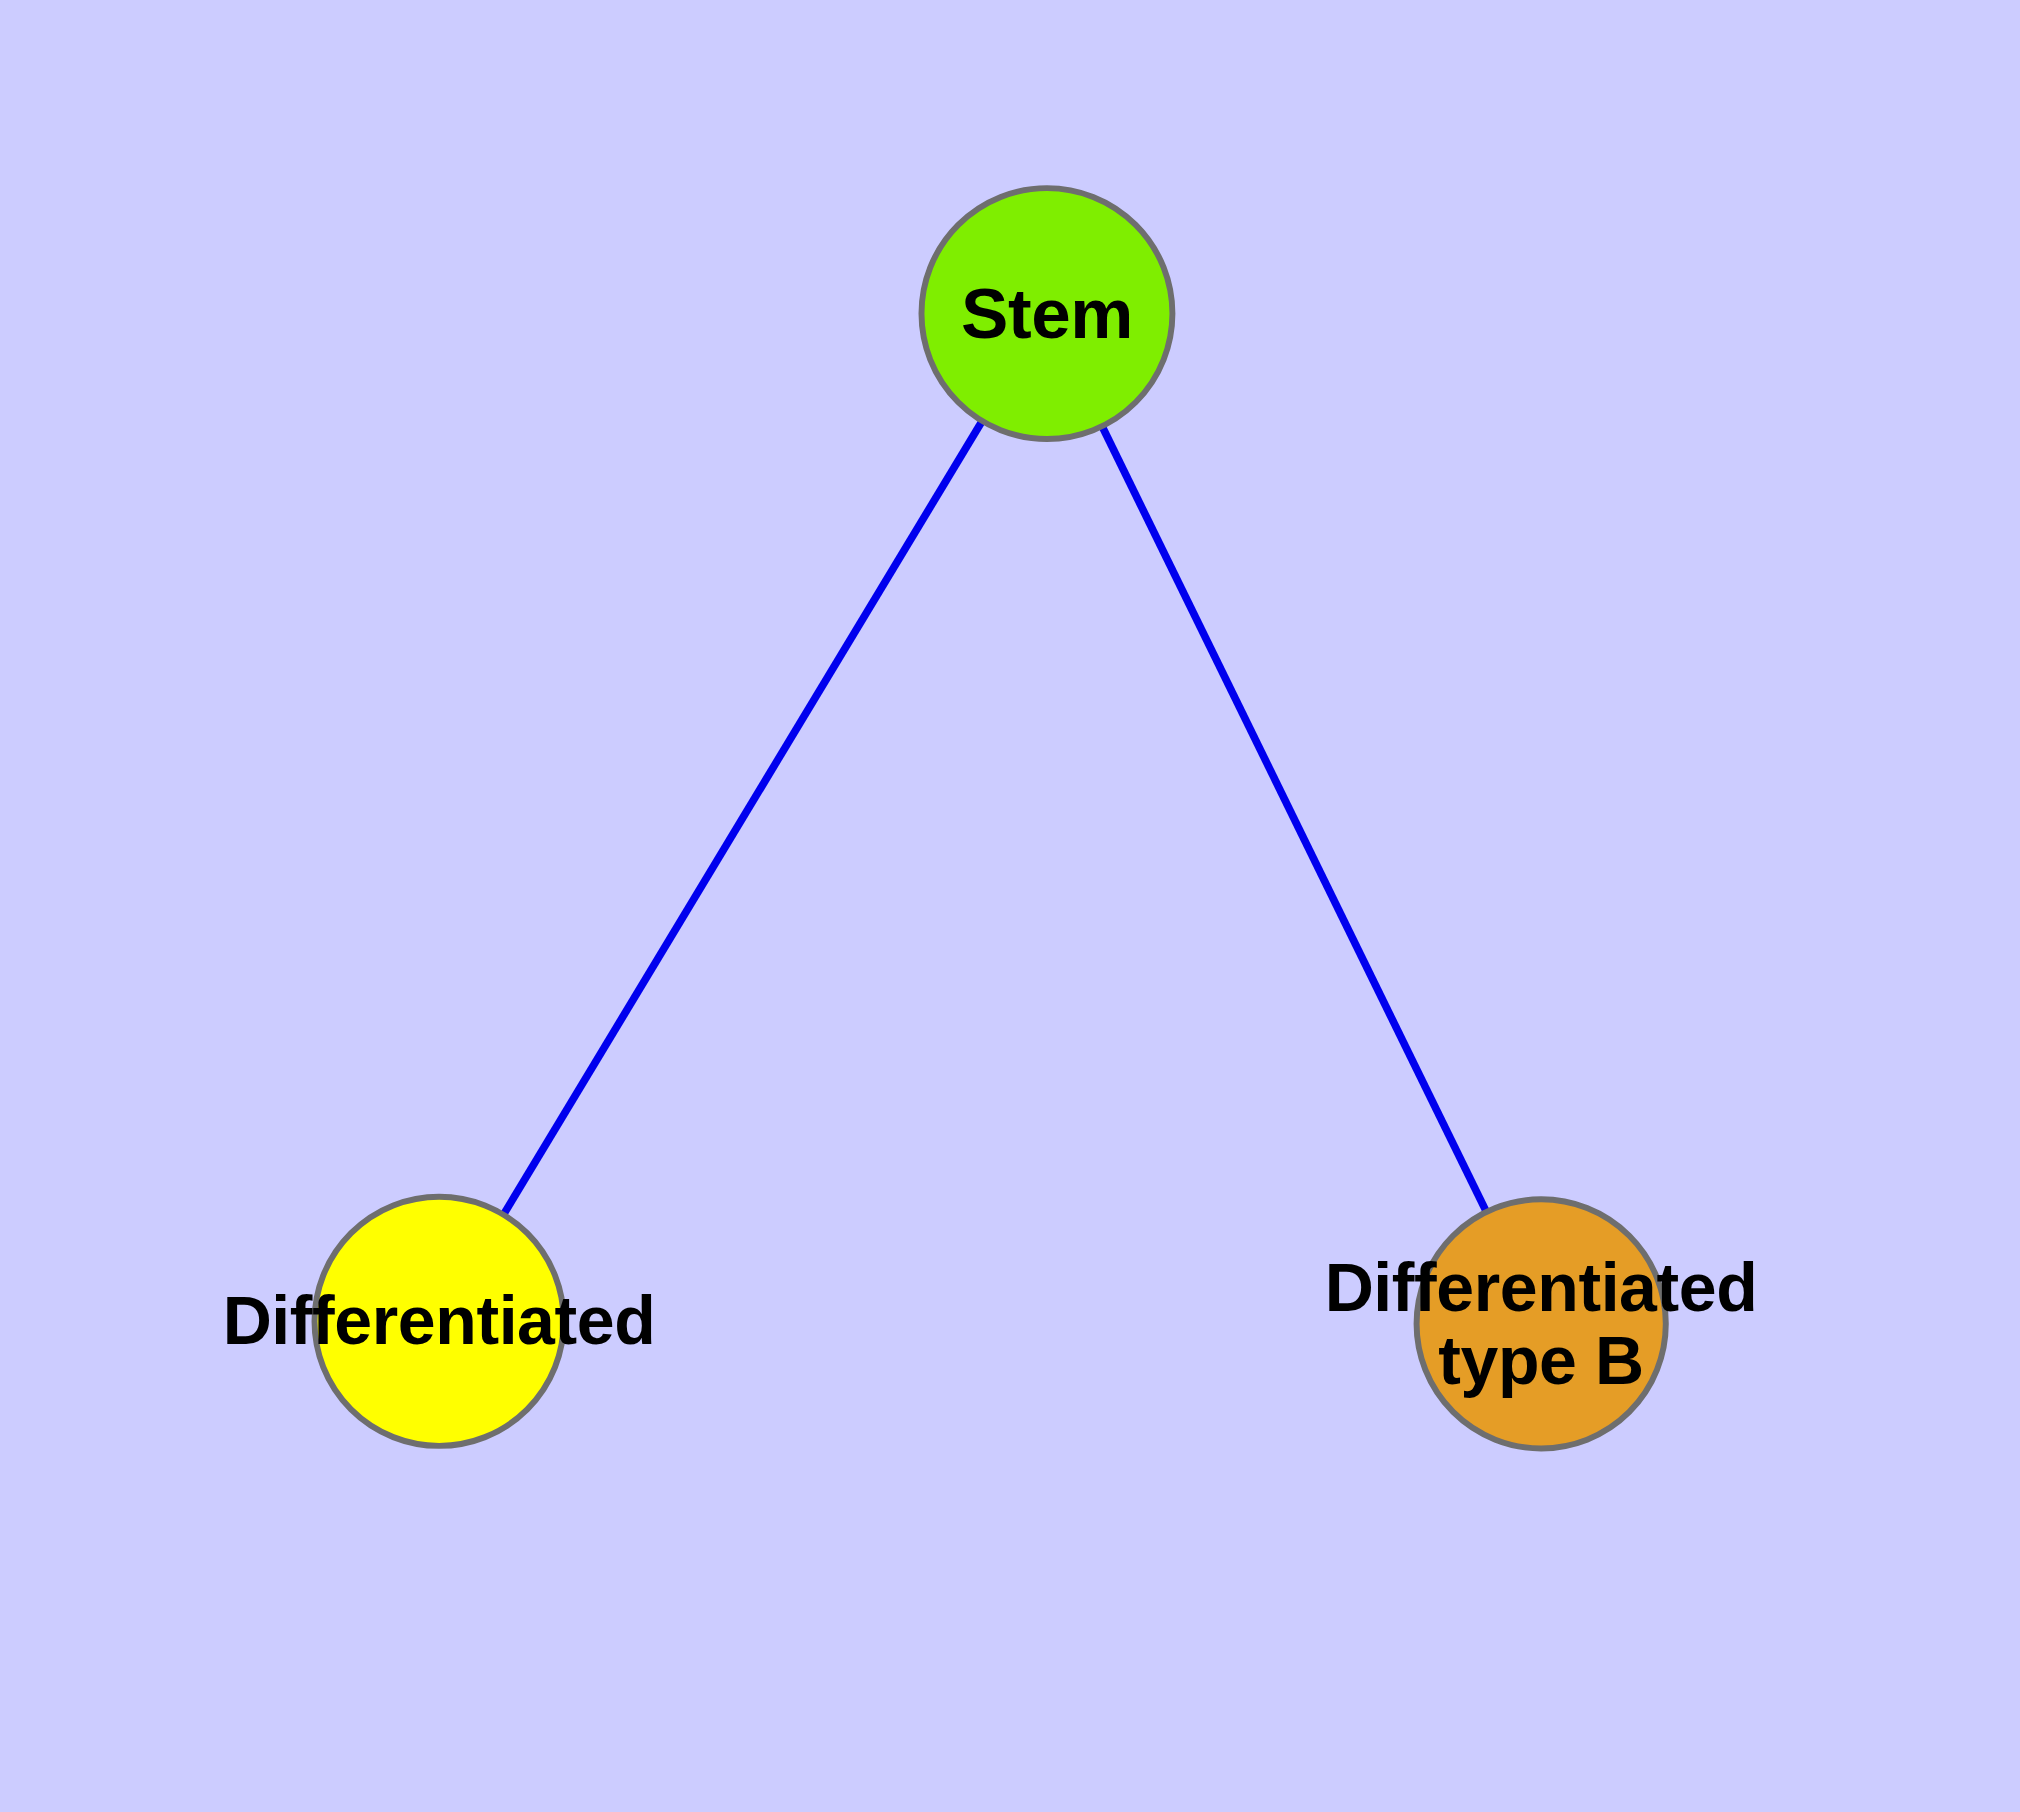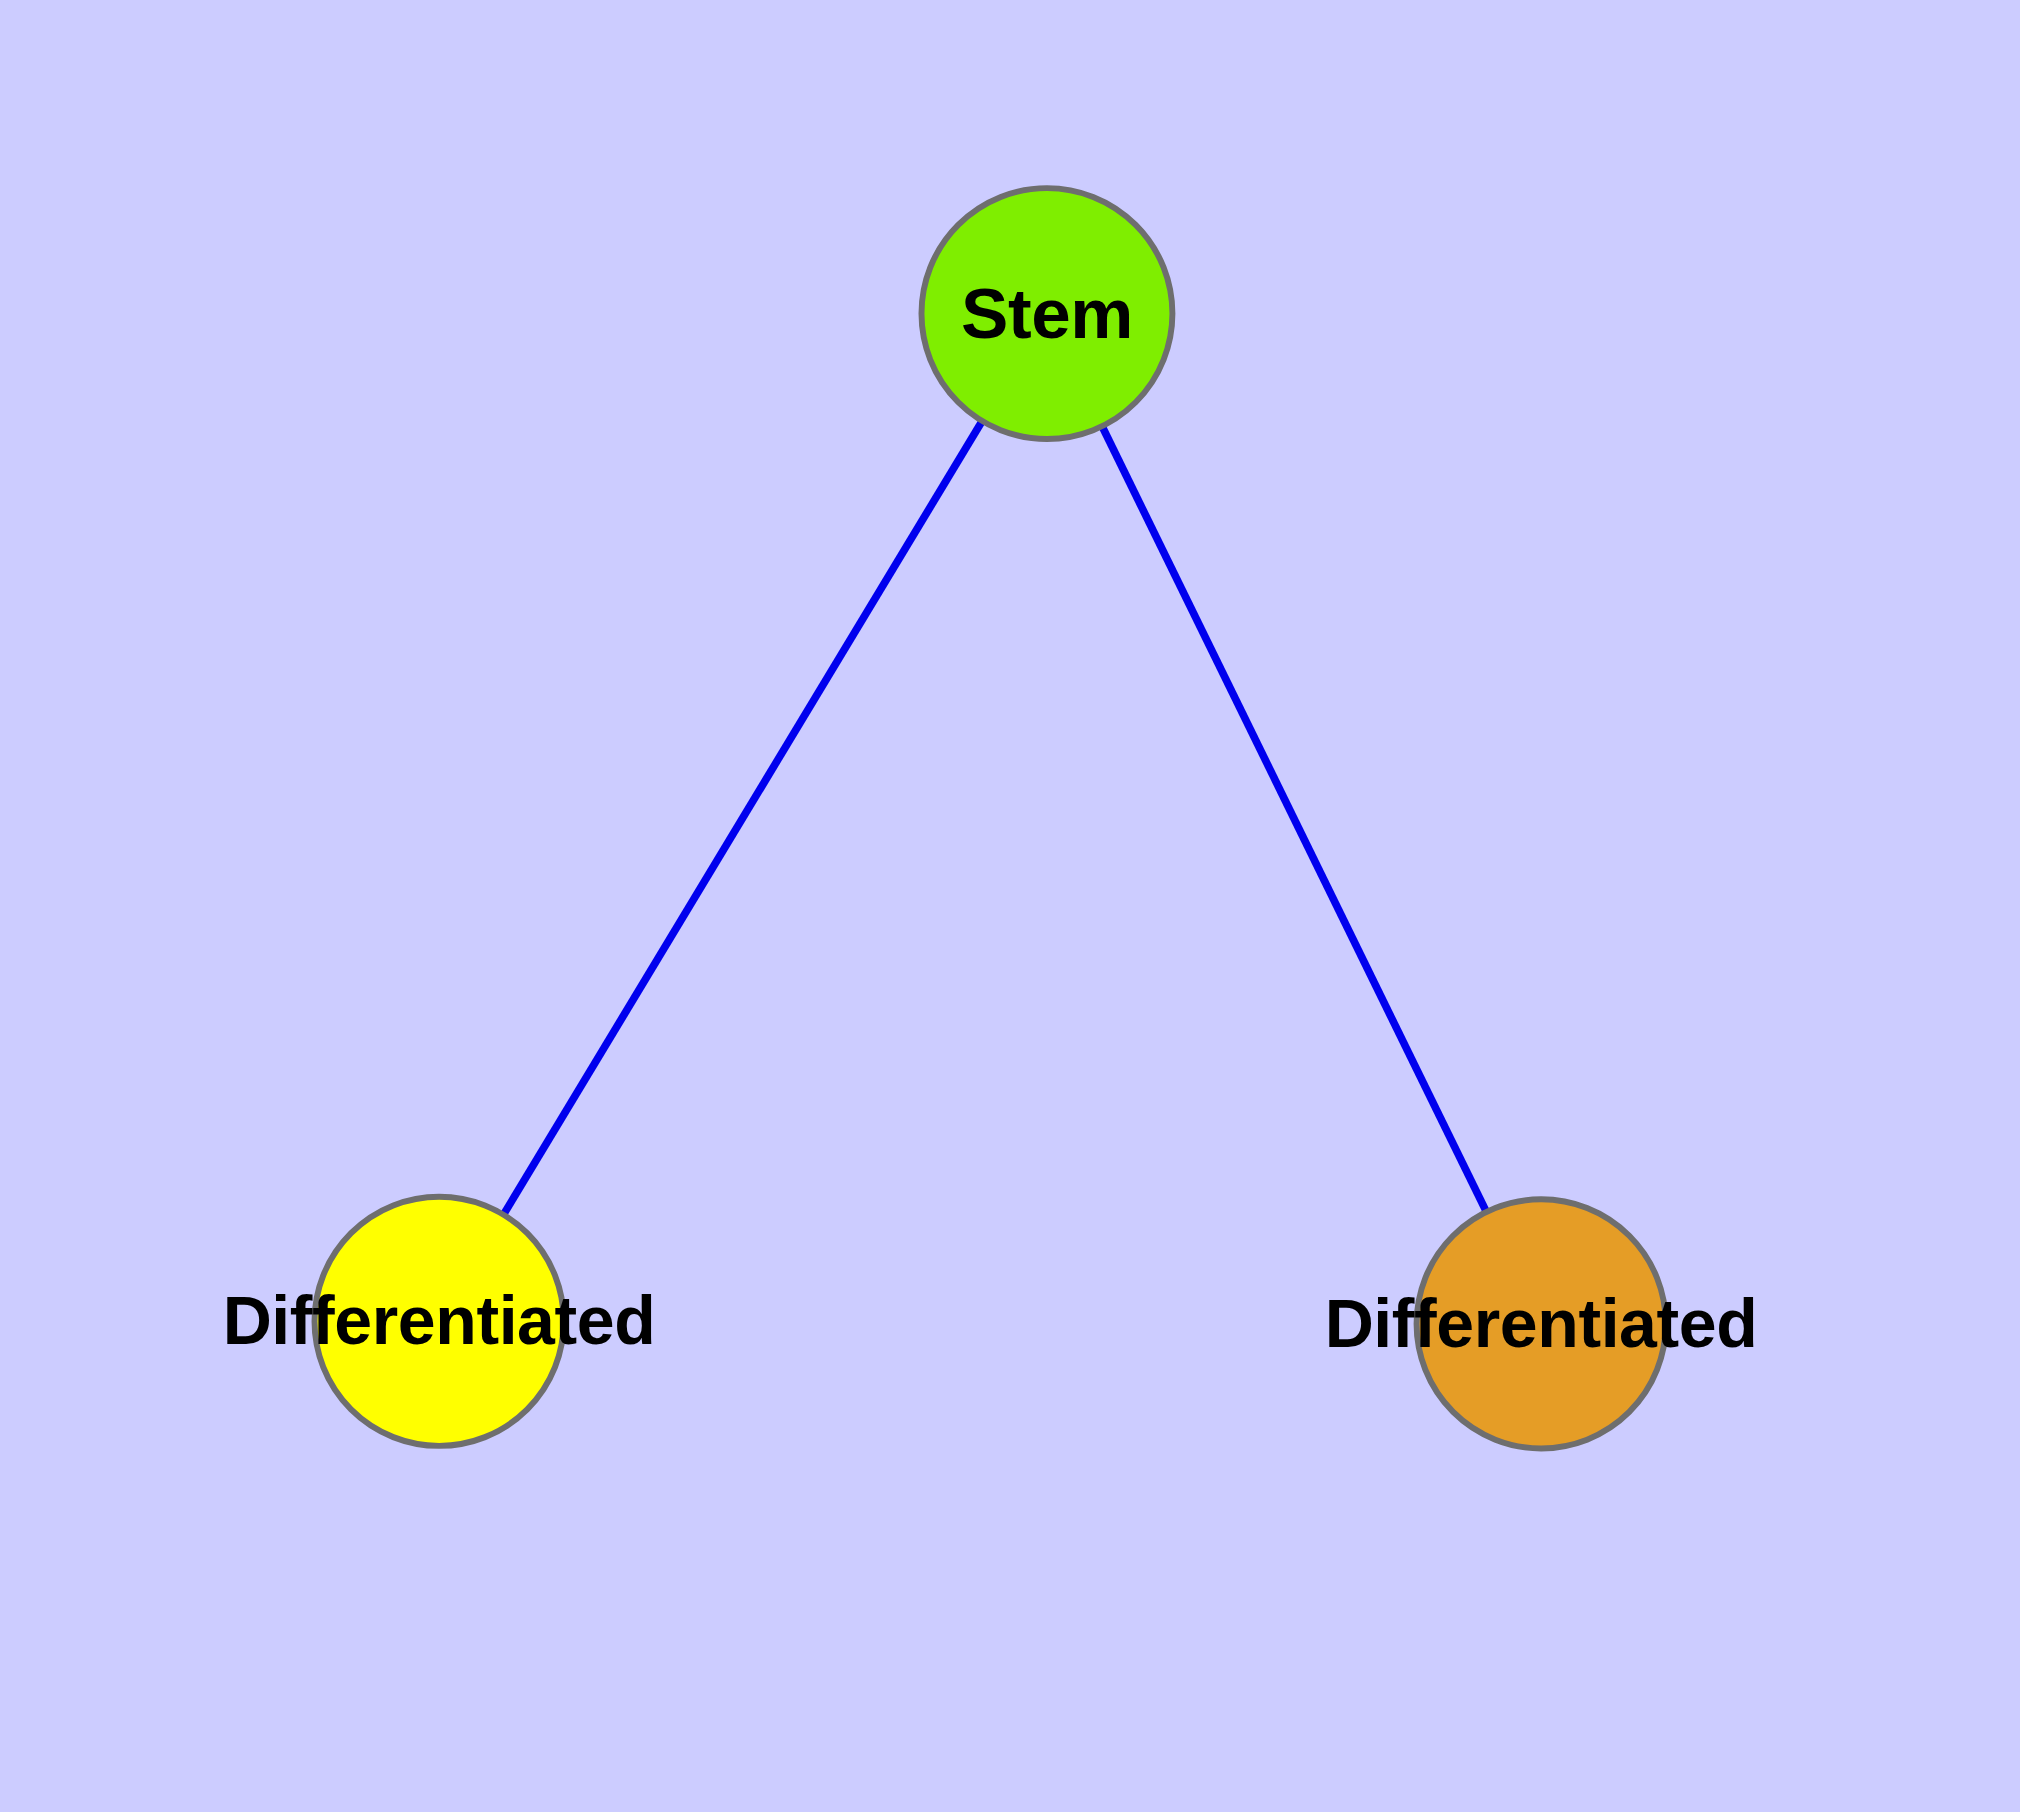--- a/index.html
+++ b/index.html
@@ -55,15 +55,15 @@
         <circle cx="1235" cy="370" r="148" fill="#7FEE00" stroke="#6E6E6E" stroke-width="7"></circle>
         <circle cx="518" cy="1559" r="147" fill="#FFFF00" stroke="#6E6E6E" stroke-width="7"></circle>
         <circle cx="1818" cy="1562" r="147" fill="#E59D26" stroke="#6E6E6E" stroke-width="7"></circle>
       </g>
   </svg>
 
   <div class="node-label root-label" id="label-stem" style="left: 1047px; top: 314px; font-size: 71px; color: rgb(0, 0, 0);"><span>Stem</span></div>
 
   <div class="node-label leaf-label" id="label-diff_a" style="left: 439px; top: 1321px; font-size: 68px; color: rgb(0, 0, 0);"><span>Differentiated</span><br></div>
 
-  <div class="node-label leaf-label" id="label-diff_b" style="left: 1541px; top: 1324px; font-size: 68px; color: rgb(0, 0, 0);"><span>Differentiated</span><br></div>
+  <div class="node-label leaf-label" id="label-diff_b" style="left: 1541px; top: 1324px; font-size: 68px; color: rgb(0, 0, 0);"><span>Differentiated</span><br><span>type B</span></div>
 </div>
 
 
 </body></html>

